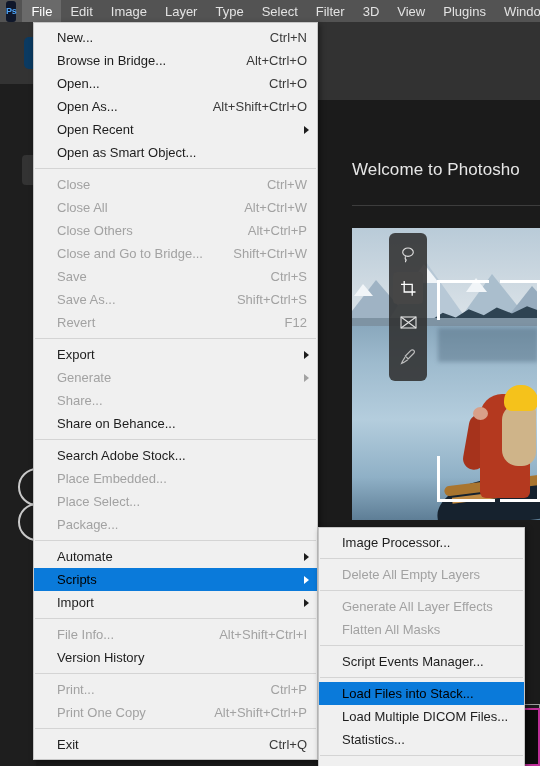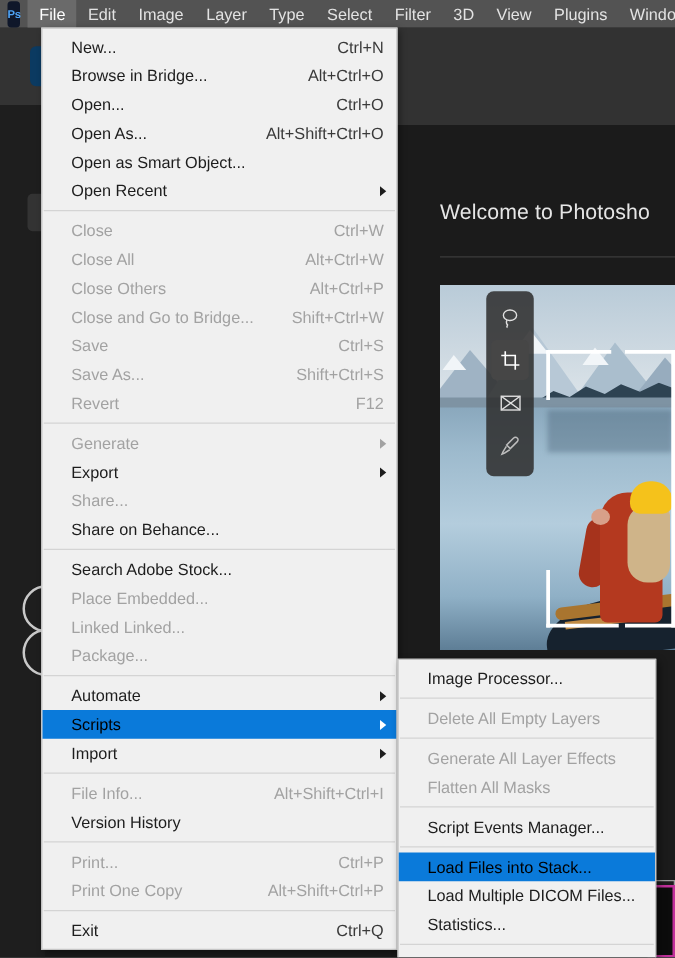--- a/index.html
+++ b/index.html
@@ -343,25 +343,25 @@
       </div>
       <div class="mi">
         <span class="label">Open...</span>
         <span class="accel">Ctrl+O</span>
       </div>
       <div class="mi">
         <span class="label">Open As...</span>
         <span class="accel">Alt+Shift+Ctrl+O</span>
       </div>
       <div class="mi">
+        <span class="label">Open Recent</span>
+        <span class="arrow"></span>
+      </div>
+      <div class="mi">
         <span class="label">Open as Smart Object...</span>
-      </div>
-      <div class="mi">
-        <span class="label">Open Recent</span>
-        <span class="arrow"></span>
       </div>
       <div class="sep"></div>
       <div class="mi disabled">
         <span class="label">Close</span>
         <span class="accel">Ctrl+W</span>
       </div>
       <div class="mi disabled">
         <span class="label">Close All</span>
         <span class="accel">Alt+Ctrl+W</span>
       </div>
@@ -379,43 +379,43 @@
       </div>
       <div class="mi disabled">
         <span class="label">Save As...</span>
         <span class="accel">Shift+Ctrl+S</span>
       </div>
       <div class="mi disabled">
         <span class="label">Revert</span>
         <span class="accel">F12</span>
       </div>
       <div class="sep"></div>
+      <div class="mi">
+        <span class="label">Export</span>
+        <span class="arrow"></span>
+      </div>
       <div class="mi disabled">
         <span class="label">Generate</span>
         <span class="arrow"></span>
       </div>
-      <div class="mi">
-        <span class="label">Export</span>
-        <span class="arrow"></span>
-      </div>
       <div class="mi disabled">
         <span class="label">Share...</span>
       </div>
       <div class="mi">
         <span class="label">Share on Behance...</span>
       </div>
       <div class="sep"></div>
       <div class="mi">
         <span class="label">Search Adobe Stock...</span>
       </div>
       <div class="mi disabled">
         <span class="label">Place Embedded...</span>
       </div>
       <div class="mi disabled">
-        <span class="label">Linked Linked...</span>
+        <span class="label">Place Select...</span>
       </div>
       <div class="mi disabled">
         <span class="label">Package...</span>
       </div>
       <div class="sep"></div>
       <div class="mi">
         <span class="label">Automate</span>
         <span class="arrow"></span>
       </div>
       <div class="mi highlight">

